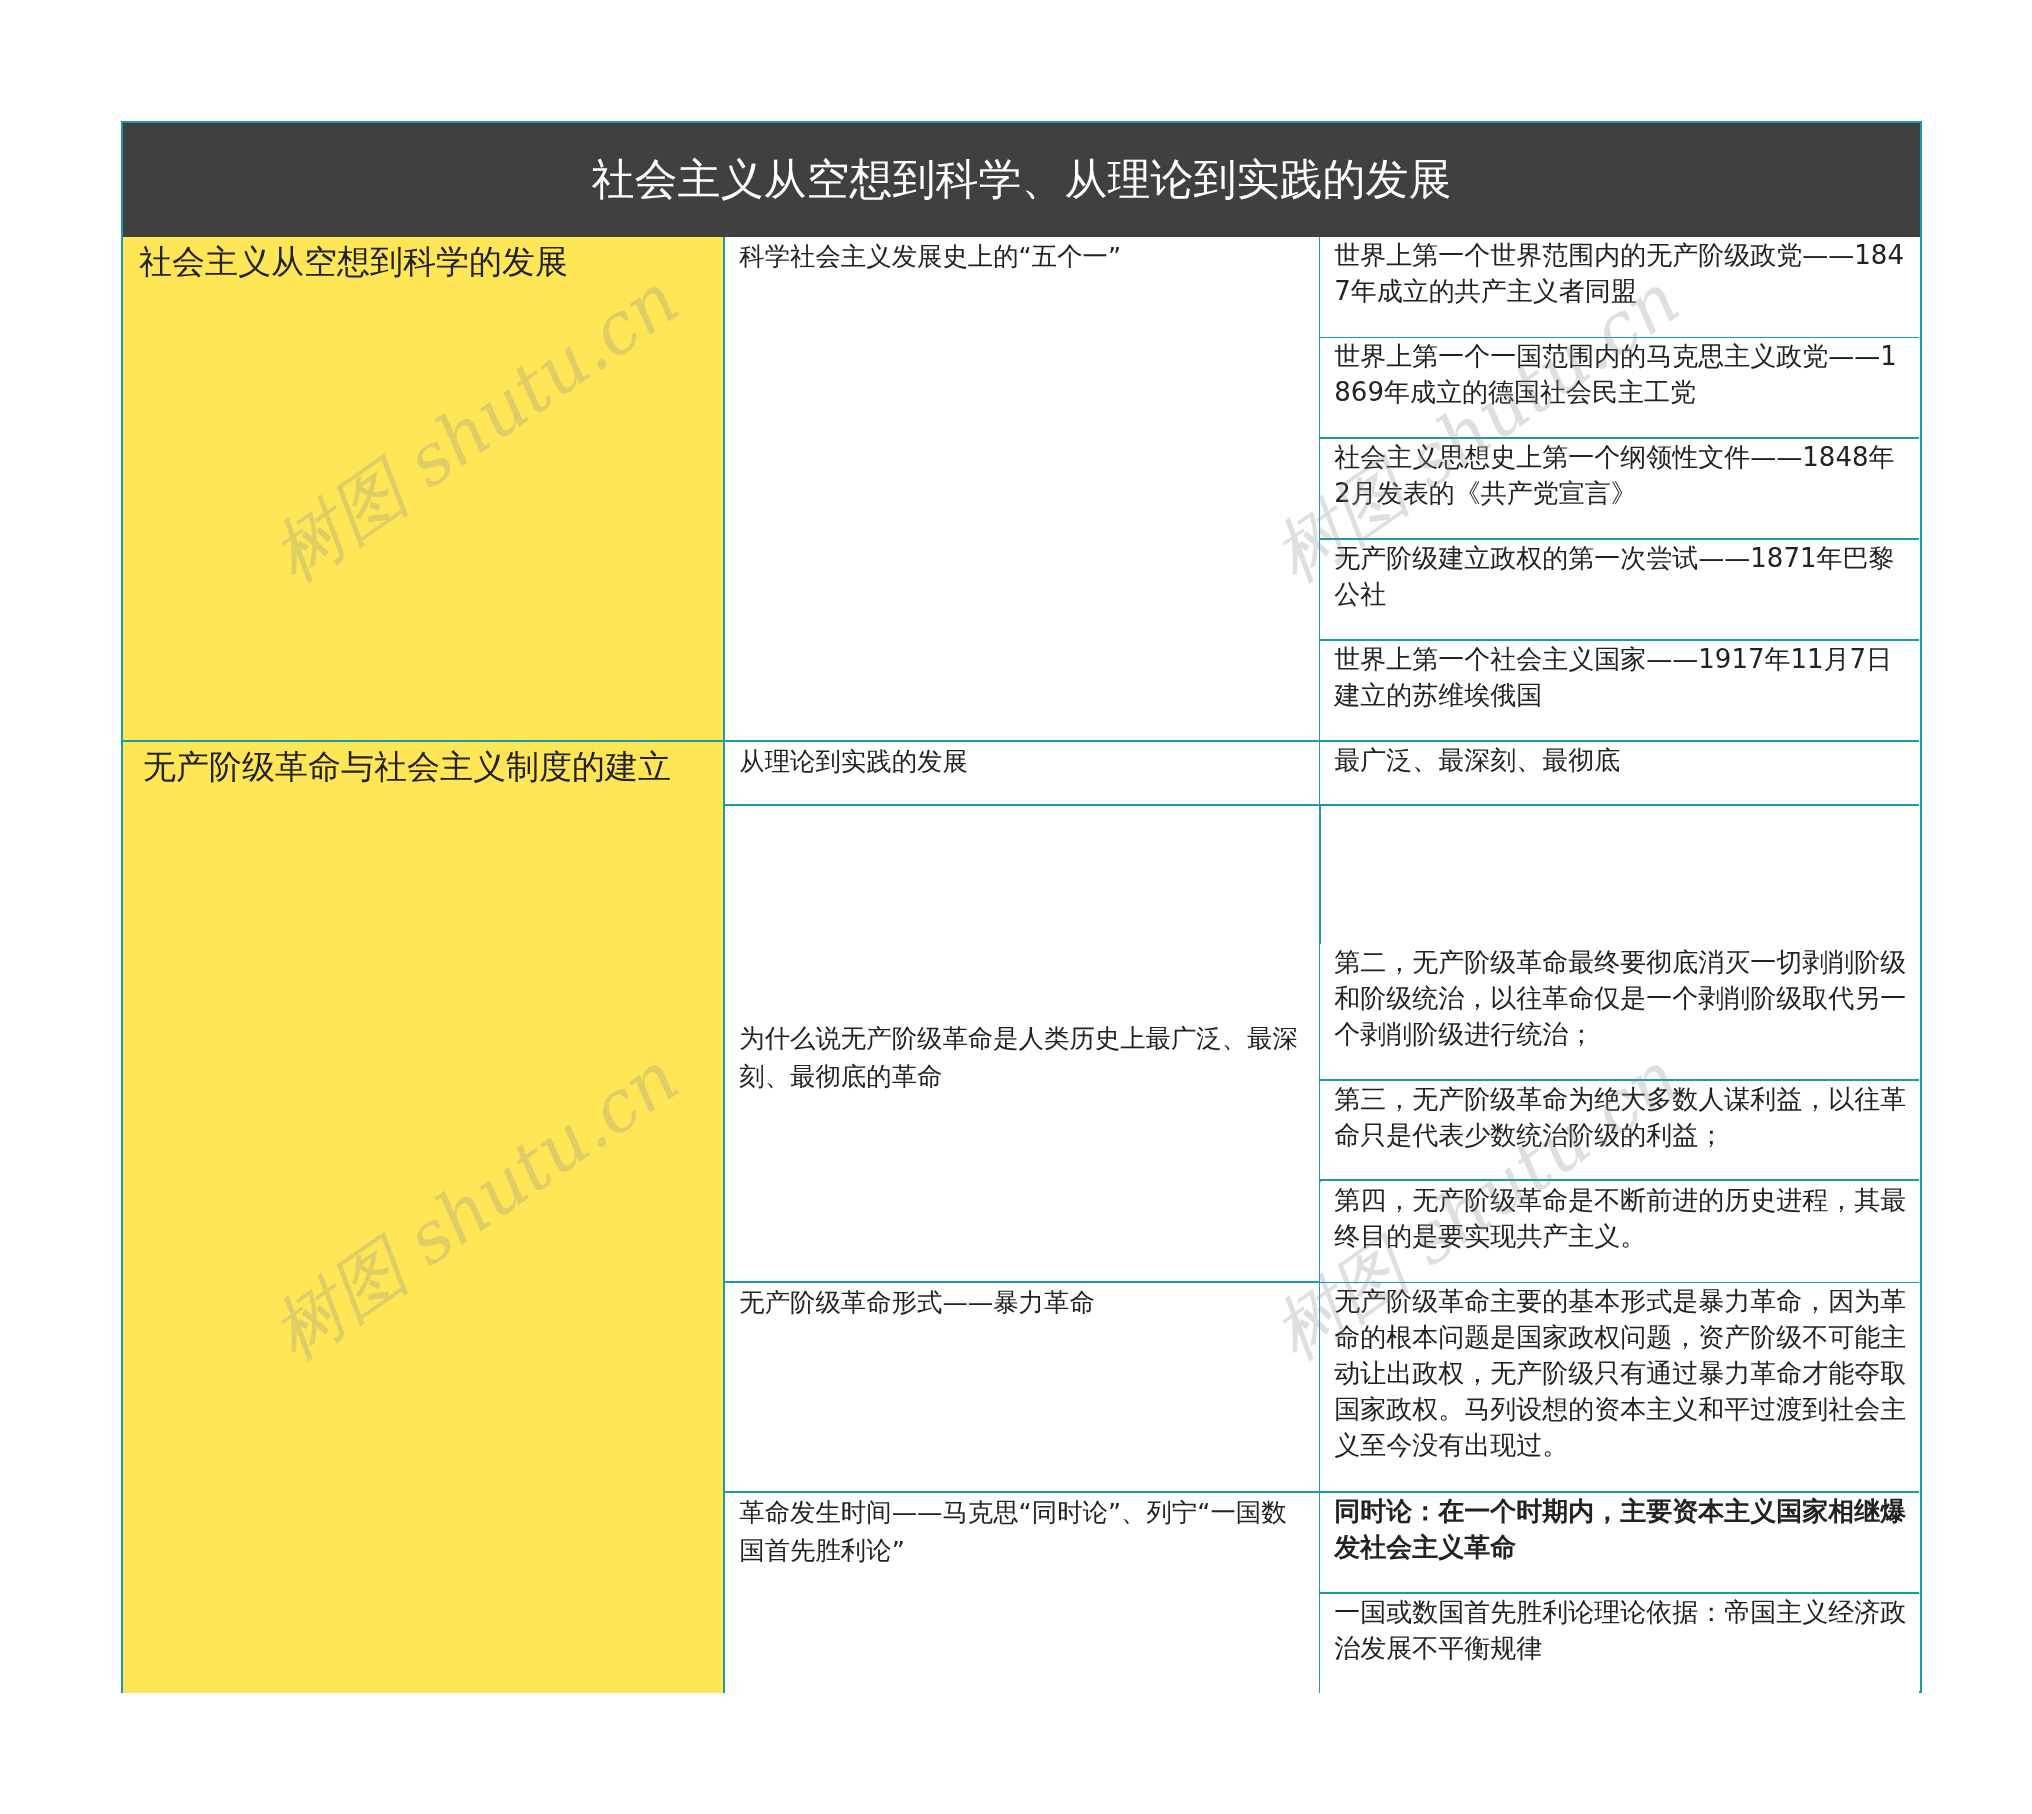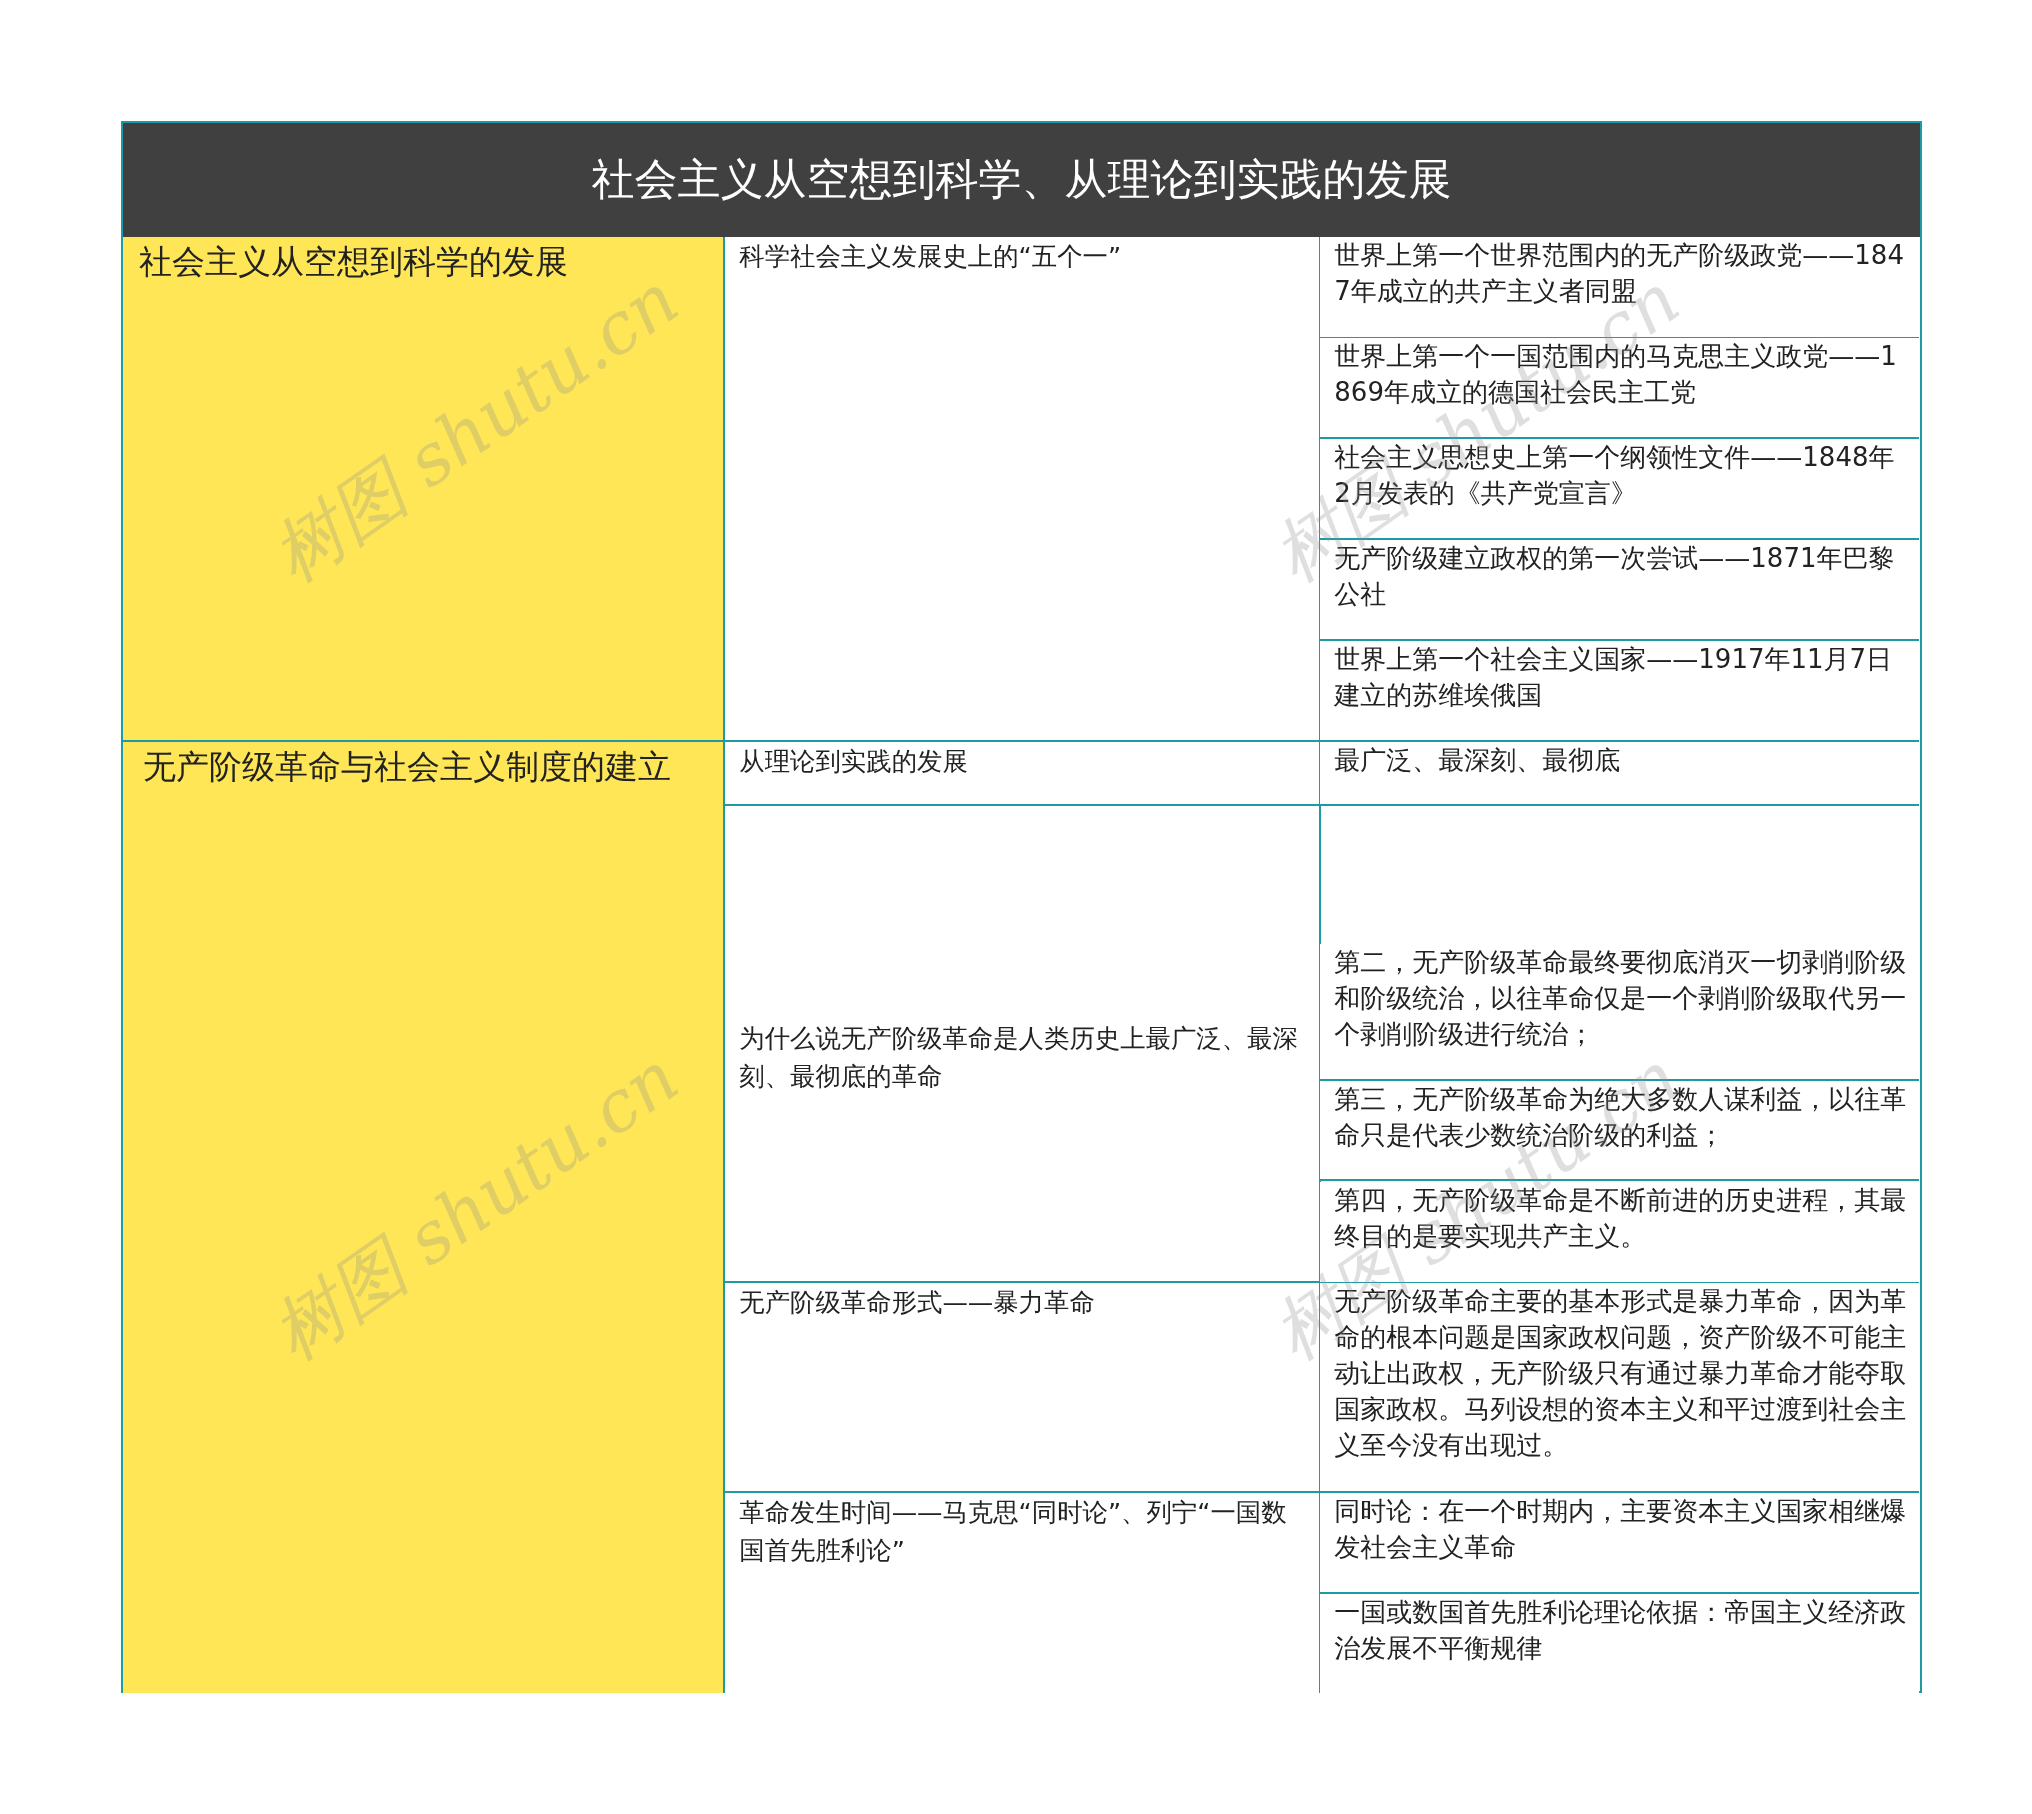--- a/index.html
+++ b/index.html
@@ -80,21 +80,21 @@
   <div class="cell c2" style="top:1160px;height:210px;">
     <span>无产阶级革命形式——暴力革命</span>
   </div>
   <div class="cell c3" style="top:1160px;height:210px;">
     <span>无产阶级革命主要的基本形式是暴力革命，因为革命的根本问题是国家政权问题，资产阶级不可能主动让出政权，无产阶级只有通过暴力革命才能夺取国家政权。马列设想的资本主义和平过渡到社会主义至今没有出现过。</span>
   </div>
 
   <div class="cell c2" style="top:1370px;height:200px;border-bottom:none;">
     <span>革命发生时间——马克思“同时论”、列宁“一国数国首先胜利论”</span>
   </div>
-  <div class="cell c3" style="top:1370px;height:101px;">
+  <div class="cell c3" style="top:1370px;height:101px;font-weight:bold;">
     <span>同时论：在一个时期内，主要资本主义国家相继爆发社会主义革命</span>
   </div>
   <div class="cell c3" style="top:1471px;height:99px;border-bottom:none;">
     <span>一国或数国首先胜利论理论依据：帝国主义经济政治发展不平衡规律</span>
   </div>
 </div>
 
 <div class="watermark" style="left:238px;top:381px;">树图 shutu.cn</div>
 <div class="watermark" style="left:1239px;top:381px;">树图 shutu.cn</div>
 <div class="watermark" style="left:238px;top:1159px;">树图 shutu.cn</div>

